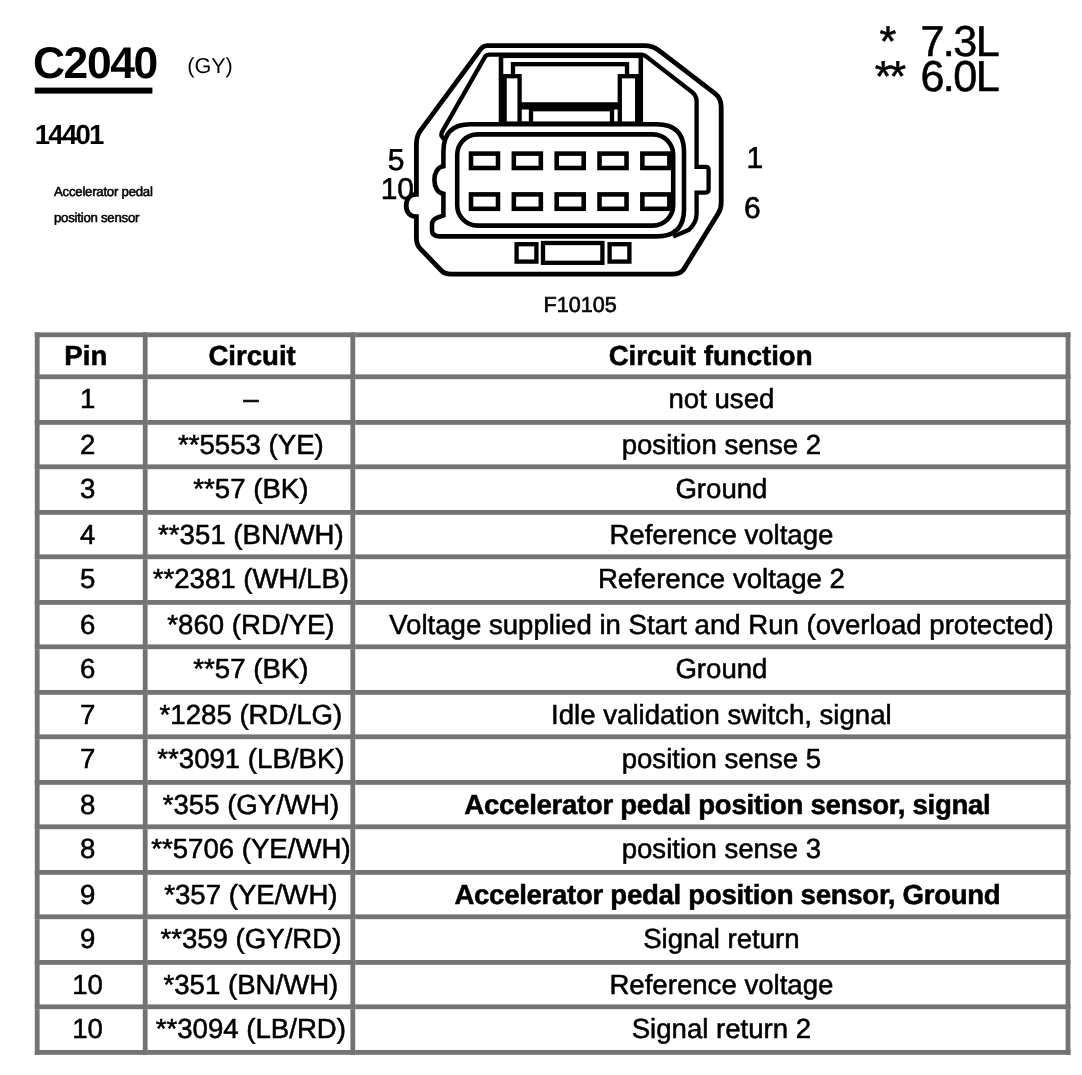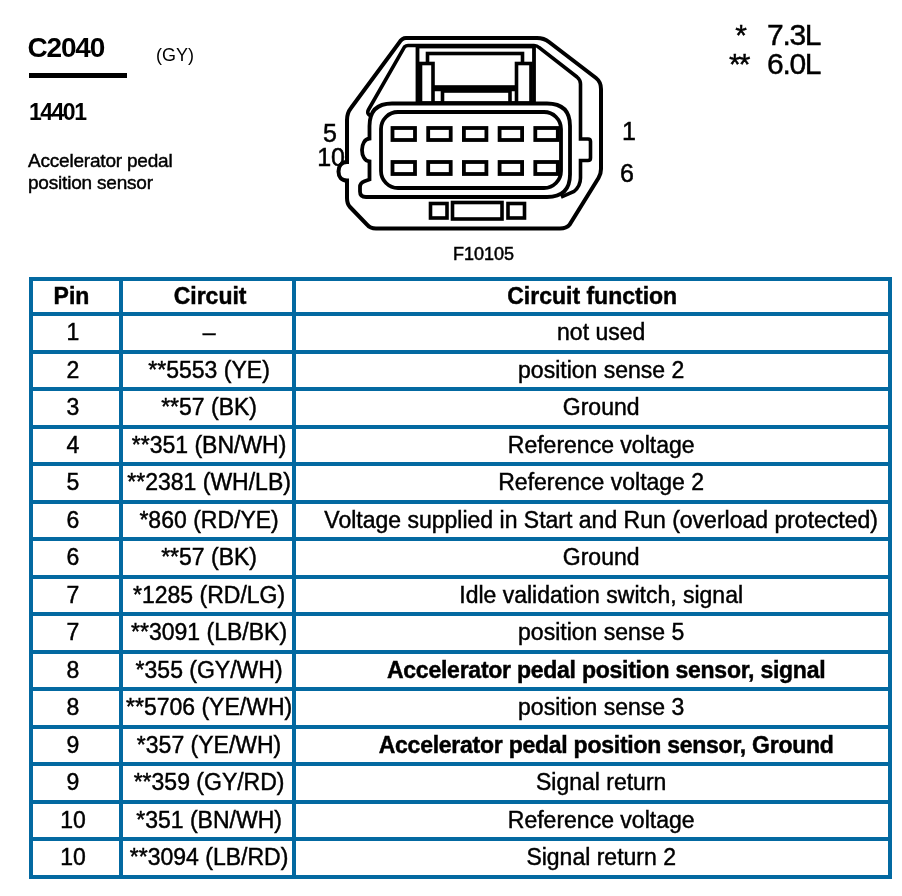--- a/index.html
+++ b/index.html
@@ -1,30 +1,30 @@
 <!DOCTYPE html>
 <html><head>
 <meta charset="utf-8">
 <style>
   html,body{margin:0;padding:0;background:#fff;}
   body{width:902px;height:896px;position:relative;overflow:hidden;
        font-family:"Liberation Sans",sans-serif;color:#000;}
   .abs{position:absolute;}
   .tk{-webkit-text-stroke:0.45px #000;}
-  #c2040{left:27.5px;top:32px;font-size:28px;font-weight:bold;letter-spacing:-1.2px;}
+  #c2040{left:27.5px;top:32px;font-size:37px;font-weight:bold;letter-spacing:-1.2px;}
   #c2040u{left:29px;top:73px;width:98px;height:5px;background:#000;}
   #gy{left:156px;top:45px;font-size:18px;}
   #n14401{left:29px;top:99px;font-size:23px;font-weight:bold;letter-spacing:-1.5px;}
-  #accel{left:28px;top:150px;font-size:19px;line-height:21.5px;letter-spacing:-0.2px;}
-  #stars{left:729px;top:19.5px;font-size:30px;line-height:29.3px;letter-spacing:-1.3px;}
+  #accel{left:45px;top:150px;font-size:11px;line-height:21.5px;letter-spacing:-0.2px;}
+  #stars{left:729px;top:19.5px;font-size:36px;line-height:29.3px;letter-spacing:-1.3px;}
   #stars .s{display:inline-block;width:16px;text-align:right;letter-spacing:-2px;}
   #stars .v{display:inline-block;padding-left:22px;}
   table{border-collapse:collapse;table-layout:fixed;}
   #tbl{left:29px;top:277px;}
-  td,th{border:4px solid #0369a1;padding:0;font-size:23px;overflow:hidden;
+  td,th{border:4px solid #737373;padding:0;font-size:23px;overflow:hidden;
         vertical-align:middle;white-space:nowrap;-webkit-text-stroke:0.45px #000;}
   th{font-weight:bold;text-align:center;}
   th.p{padding-right:9px;}
   th.c{padding-left:5px;}
   td.pin{text-align:center;padding-right:6px;}
   td.cir{text-align:center;padding-left:3px;}
   td.fun{text-align:center;padding-left:18px;}
   td.a{padding-left:28px;letter-spacing:-0.25px;font-weight:bold;}
 </style>
 </head>

